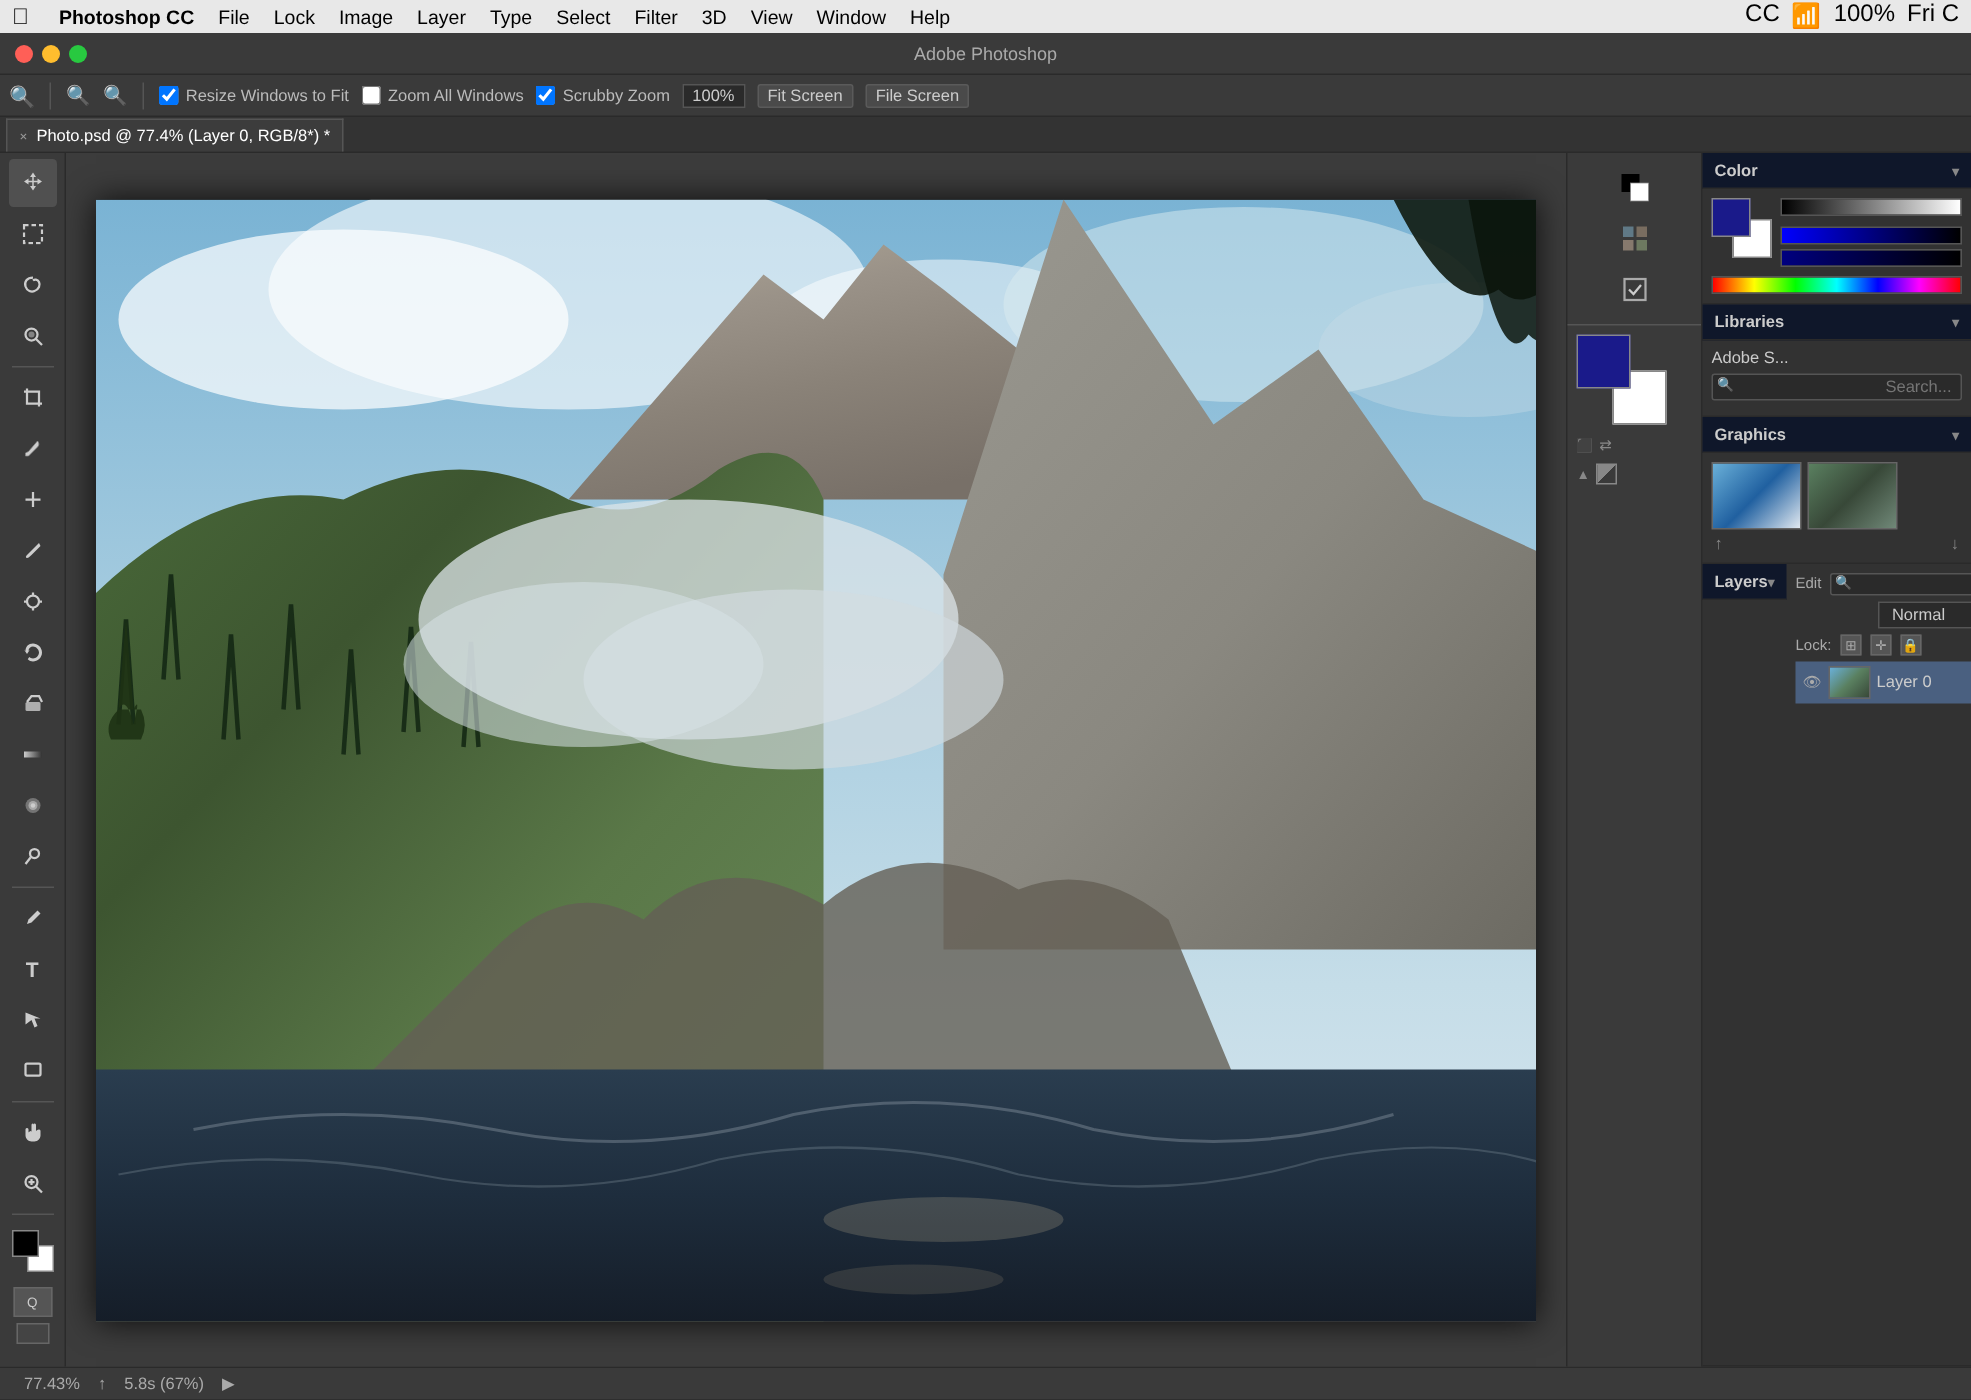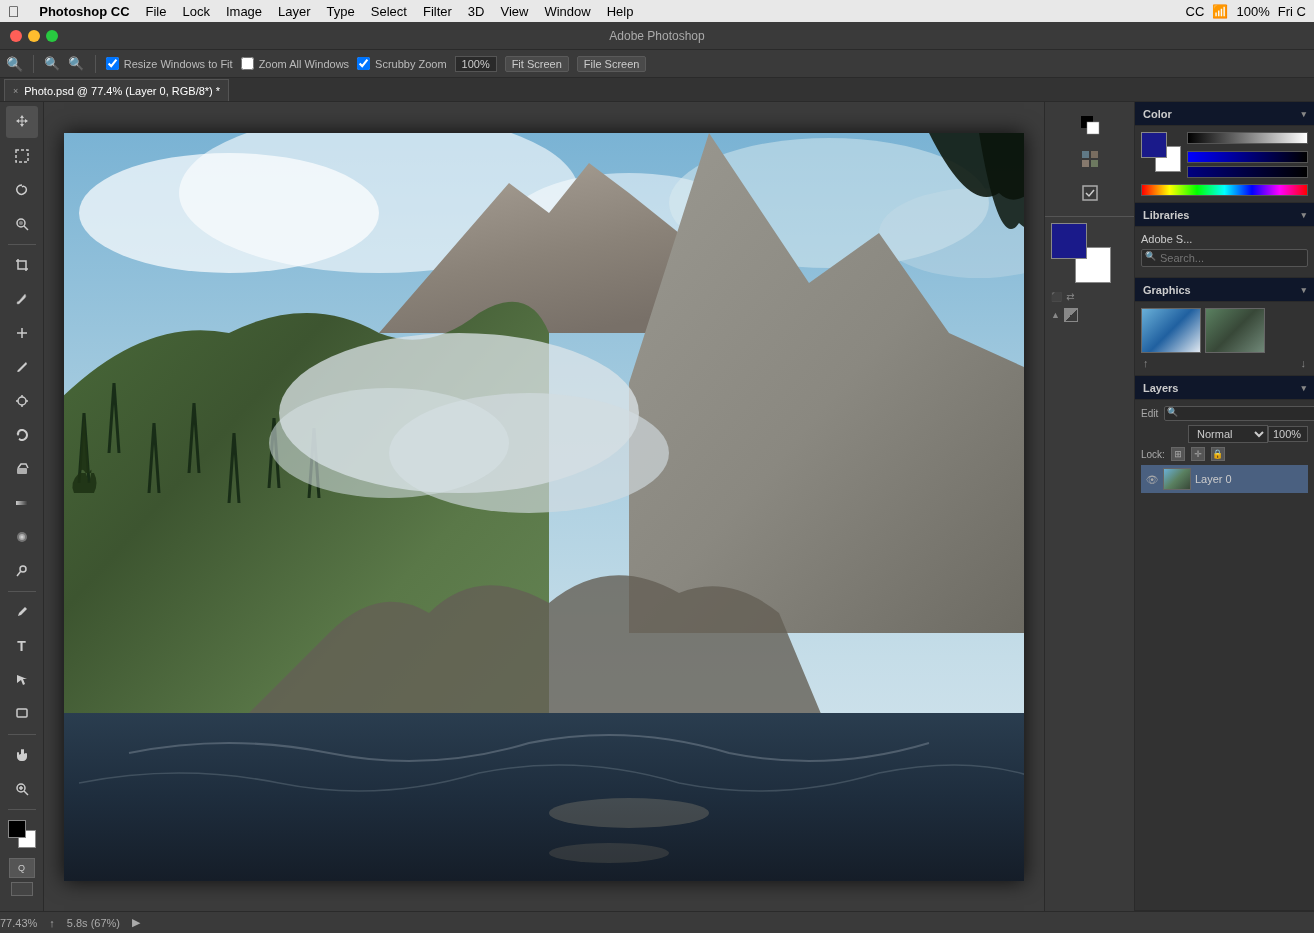--- a/index.html
+++ b/index.html
@@ -29,21 +29,21 @@
       z-index: 100;
     }
     #menu-bar .apple-logo { font-size: 15px; margin-right: 4px; }
     #menu-bar .app-name { font-weight: 700; }
     #menu-bar .menu-item { cursor: pointer; white-space: nowrap; }
     #menu-bar .right-side {
       margin-left: auto;
       display: flex;
       align-items: flex-start;
       gap: 8px;
-      font-size: 13px;
+      font-size: 16px;
     }
 
     
     #title-bar {
       width: 100%;
       height: 28px;
       background: #3a3a3a;
       display: flex;
       align-items: center;
       justify-content: center;
@@ -252,20 +252,21 @@
 
     
     .search-input {
       width: 100%;
       background: #2a2a2a;
       border: 1px solid #555;
       color: #bbb;
       padding: 2px 6px;
       font-size: 11px;
       border-radius: 2px;
+      text-align: right;
     }
     .libraries-header-row {
       display: flex; align-items: center; justify-content: space-between;
       margin-bottom: 4px;
     }
     .adobe-label {
       color: #ccc;
       font-size: 11px;
       white-space: nowrap;
       overflow: hidden;
@@ -375,21 +376,21 @@
     }
     .layer-name { font-size: 11px; color: #ccc; flex: 1; }
 
     
     #status-bar {
       height: 22px;
       background: #3a3a3a;
       border-top: 1px solid #2a2a2a;
       display: flex;
       align-items: center;
-      padding: 0 0;
+      padding: 0 16px;
       gap: 12px;
       color: #aaa;
       font-size: 11px;
     }
 
     
     .panel-collapse-arrow {
       margin-left: auto;
       color: #888;
       font-size: 9px;
@@ -773,21 +774,21 @@
             <div class="graphic-thumb thumb-2"></div>
           </div>
 
           <div style="display:flex;justify-content:space-between;margin-top:4px;padding:0 2px;">
             <span style="color:#888;cursor:pointer;font-size:11px;">↑</span>
             <span style="color:#888;cursor:pointer;font-size:11px;">↓</span>
           </div>
         </div>
       </div>
 
-      <div class="panel-section" style="flex:1;display:flex;flex-direction:column;">
+      <div class="panel-section" style="flex:1;display:flex;flex-direction:row;">
         <div class="panel-header">
           <span>Layers</span>
           <span class="panel-collapse-arrow">▾</span>
         </div>
         <div class="panel-content" style="flex:1;">
 
           <div class="layers-controls" style="margin-bottom:4px;">
             <span class="layers-kind-label">Edit</span>
             <div style="position:relative;flex:1;">
               <span style="position:absolute;left:3px;top:1px;font-size:9px;color:#888;">🔍</span>

